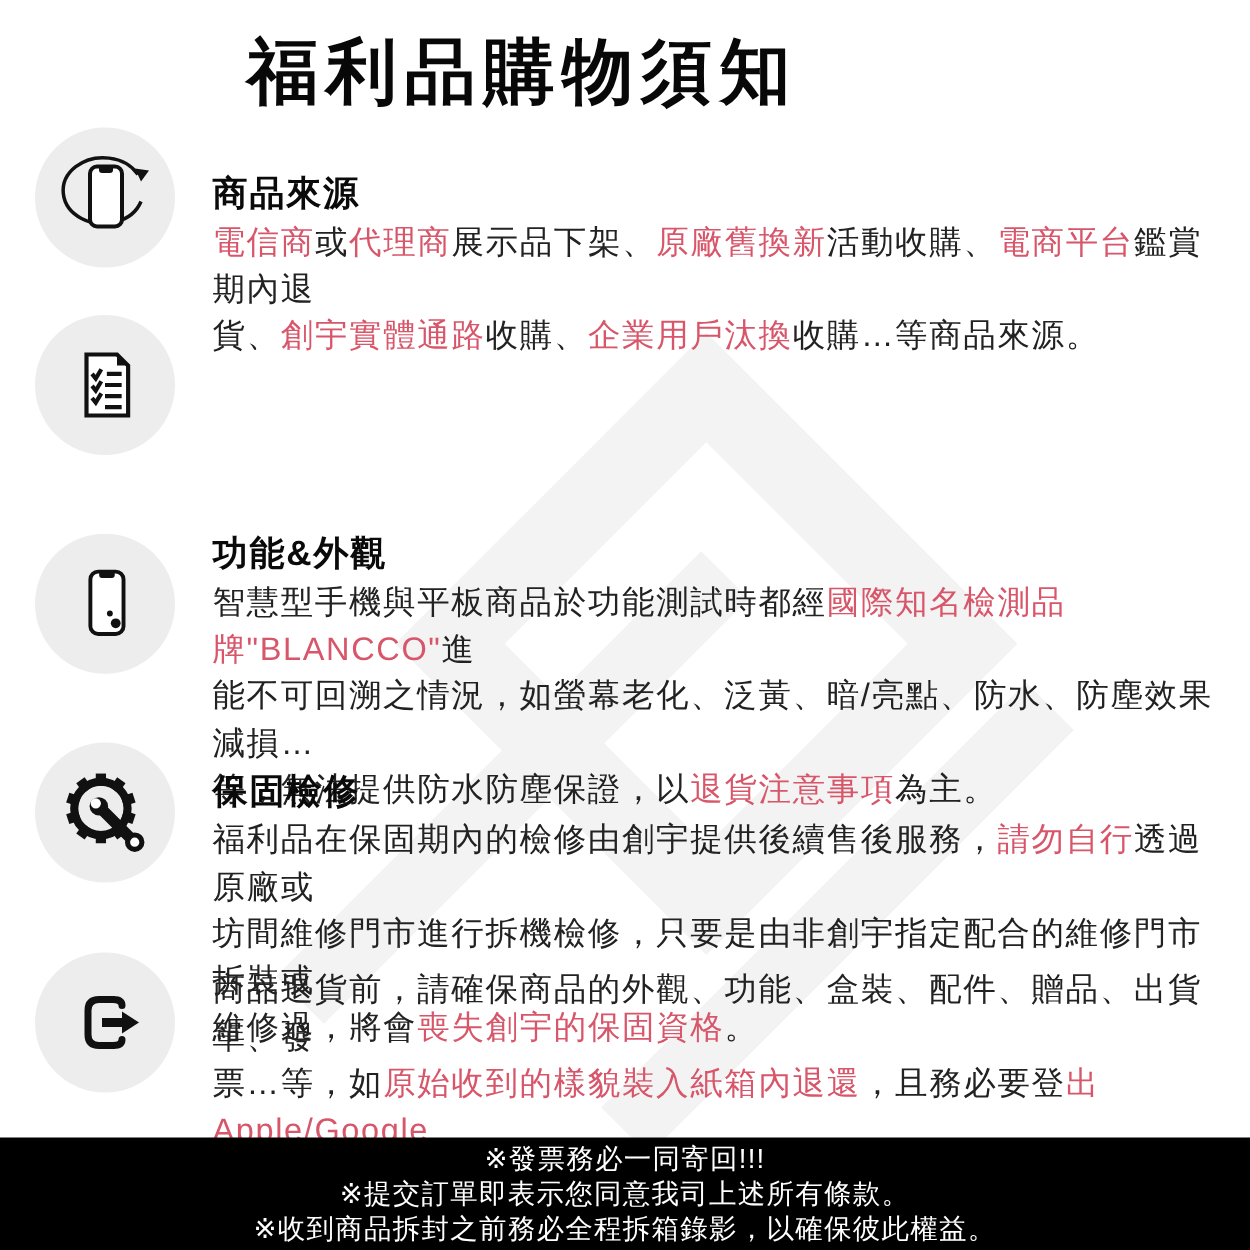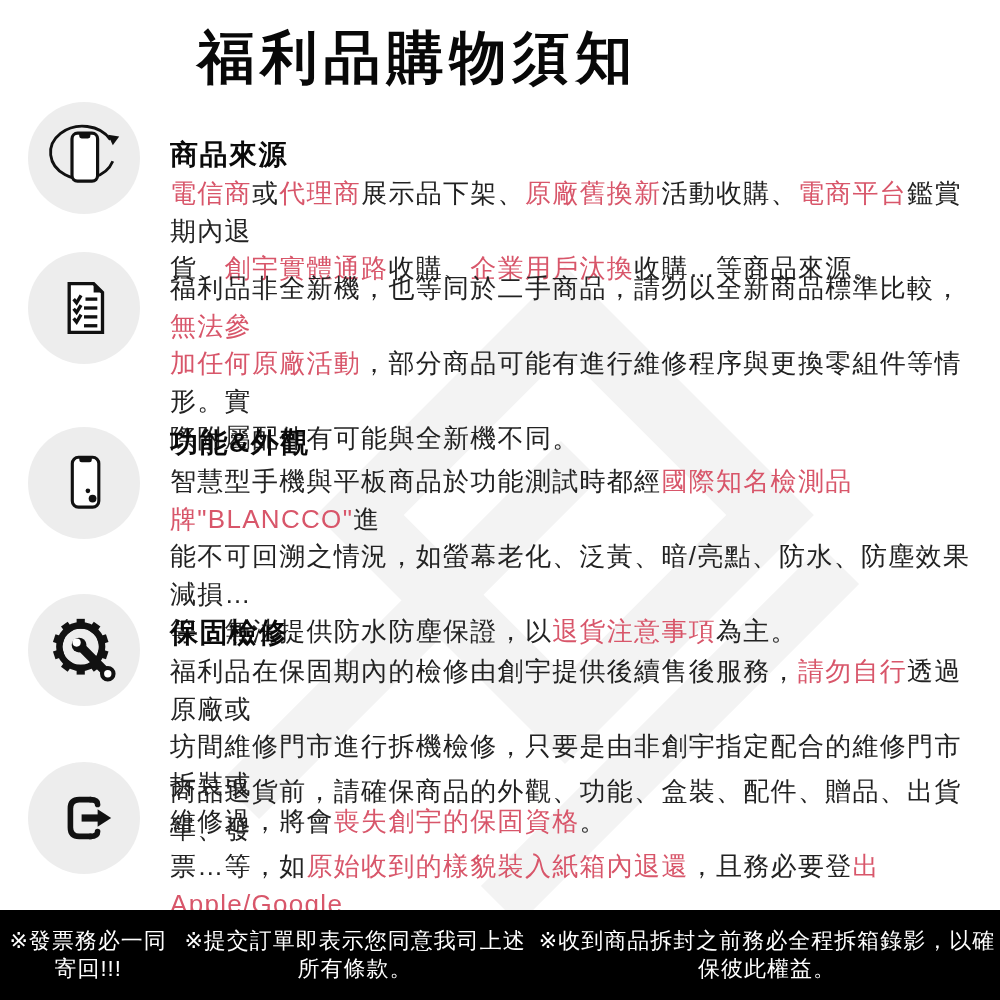--- a/index.html
+++ b/index.html
@@ -22,21 +22,21 @@
   .s1 .icon-circle{top:4px}.s2 .icon-circle{top:22px}.s3 .icon-circle{top:41px}
   .s4 .icon-circle{top:18px}.s5 .icon-circle{top:29px}
   .content{position:absolute;left:170px;top:0;width:815px;margin-top:40px;}
   .heading{font-size:28px;font-weight:700;line-height:34px;letter-spacing:1.5px;
            color:#0a0a0a;margin-bottom:3px;}
   .line{font-size:26px;line-height:37.6px;letter-spacing:1.3px;color:#222;}
   .line .red{color:var(--red,#d8566a);}
 
   
   .footer{position:absolute;left:0;top:910px;width:1000px;height:90px;background:#000;
-          z-index:3;display:flex;flex-direction:row;justify-content:center;align-items:center;}
+          z-index:3;display:flex;flex-direction:column;justify-content:center;align-items:center;}
   .footer .f-line{color:#fff;font-size:22px;line-height:28px;letter-spacing:1px;text-align:center;}
   svg{display:block;}
 </style>
 </head>
 <body>
 
 <div class="page">
 
   <svg class="watermark" viewBox="0 0 810 690" aria-hidden="true">
     <g fill="none" stroke="#f3f3f3" stroke-width="62">
@@ -78,25 +78,20 @@
       <line x1="50" y1="50" x2="68" y2="50"></line>
       <line x1="50" y1="62" x2="68" y2="62"></line>
       <line x1="50" y1="74" x2="68" y2="74"></line>
       <polyline points="36,38 40,43 46,33"></polyline>
       <polyline points="36,51 40,56 46,46"></polyline>
       <polyline points="36,64 40,69 46,59"></polyline>
     </g>
   </svg>
         </div>
     <div class="content">
-      <div class="lines">
-            <div class="line"><span>福利品非全新機，也等同於二手商品，請勿以全新商品標準比較，</span><span class="red">無法參</span></div>
-            <div class="line"><span class="red">加任何原廠活動</span><span>，部分商品可能有進行維修程序與更換零組件等情形。實</span></div>
-            <div class="line"><span>際附屬配件有可能與全新機不同。</span></div>
-          </div>
     </div>
   </div>
       <div class="section s3">
     <div class="icon-circle">
           <svg viewBox="0 0 100 100" width="78" height="78">
     <rect x="35" y="17" width="34" height="64" rx="8" fill="#fff" stroke="#111" stroke-width="4"></rect>
     <path d="M44 17 h16 v3.5 a3 3 0 0 1 -3 3 h-10 a3 3 0 0 1 -3 -3 z" fill="#111"></path>
     <circle cx="55" cy="60" r="3" fill="#111"></circle>
     <circle cx="61" cy="70" r="5" fill="#111"></circle>
   </svg>

